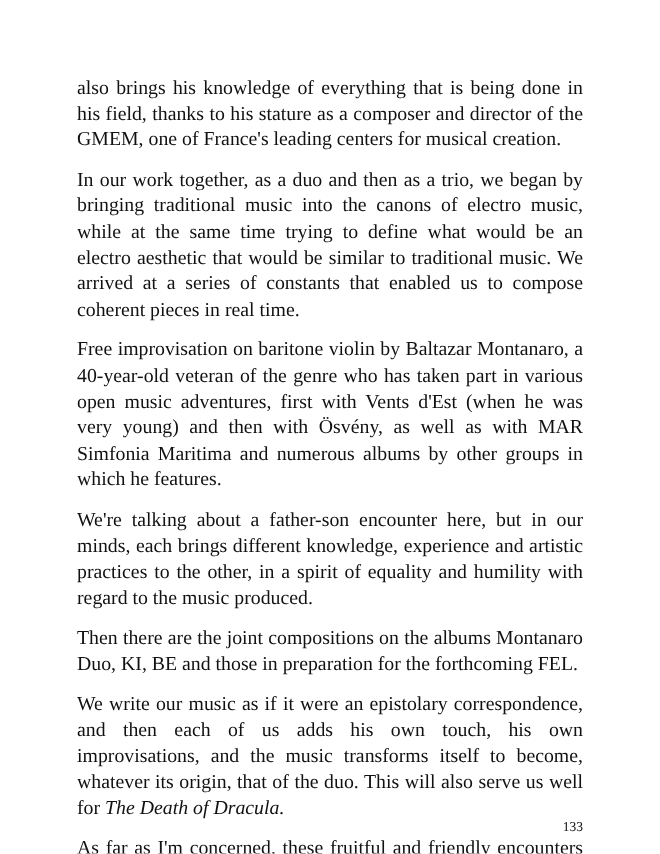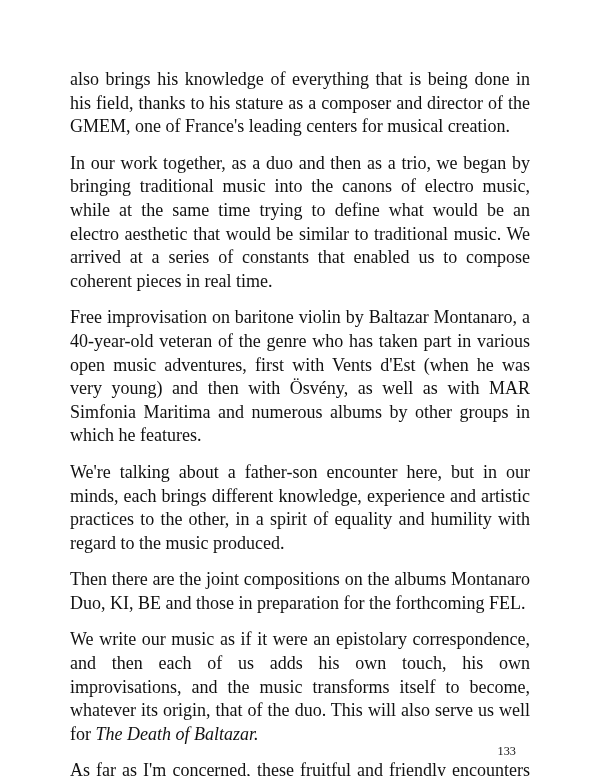--- a/index.html
+++ b/index.html
@@ -4,32 +4,32 @@
 <style>
   html, body { margin: 0; padding: 0; background: #ffffff; }
   body { width: 600px; height: 776px; position: relative; overflow: hidden;
          font-family: "Liberation Serif", "DejaVu Serif", serif; color: #111; }
   .page { position: absolute; left: 70px; top: 68px; width: 460px; }
   p { margin: 0 0 13px 0; font-size: 18px; line-height: 23.6px; text-align: justify; }
   em { font-style: italic; }
   .gap { height: 32px; }
   .speaker { font-style: normal; }
   .quote { font-style: italic; }
-  .page-number { position: absolute; right: 84px; top: 744px; font-size: 12.3px; }
+  .page-number { position: absolute; right: 70px; top: 744px; font-size: 12.3px; }
 </style>
 </head>
 <body>
 
 <div class="page">
   <p>also brings his knowledge of everything that is being done in his field, thanks to his stature as a composer and director of the GMEM, one of France's leading centers for musical creation.</p>
   <p>In our work together, as a duo and then as a trio, we began by bringing traditional music into the canons of electro music, while at the same time trying to define what would be an electro aesthetic that would be similar to traditional music. We arrived at a series of constants that enabled us to compose coherent pieces in real time.</p>
   <p>Free improvisation on baritone violin by Baltazar Montanaro, a 40-year-old veteran of the genre who has taken part in various open music adventures, first with Vents d'Est (when he was very young) and then with Ösvény, as well as with MAR Simfonia Maritima and numerous albums by other groups in which he features.</p>
   <p>We're talking about a father-son encounter here, but in our minds, each brings different knowledge, experience and artistic practices to the other, in a spirit of equality and humility with regard to the music produced.</p>
   <p>Then there are the joint compositions on the albums Montanaro Duo, KI, BE and those in preparation for the forthcoming FEL.</p>
-  <p><span>We write our music as if it were an epistolary correspondence, and then each of us adds his own touch, his own improvisations, and the music transforms itself to become, whatever its origin, that of the duo. This will also serve us well for </span><em>The Death of Baltazar.</em><span></span></p>
+  <p><span>We write our music as if it were an epistolary correspondence, and then each of us adds his own touch, his own improvisations, and the music transforms itself to become, whatever its origin, that of the duo. This will also serve us well for </span><em>The Death of Dracula.</em><span></span></p>
   <p>As far as I'm concerned, these fruitful and friendly encounters are reflected in my understanding of the relationship between adventures and cultures, both as project leader and workshop leader.</p>
 
   <div class="gap"></div>
 
   <p><span class="speaker">Sára Dracula</span><span>: </span><span class="quote">I didn't feel any difference between the age groups, we were all there as musicians who could learn from each other.</span></p>
 
 </div>
 
 <div class="page-number">133</div>
 

